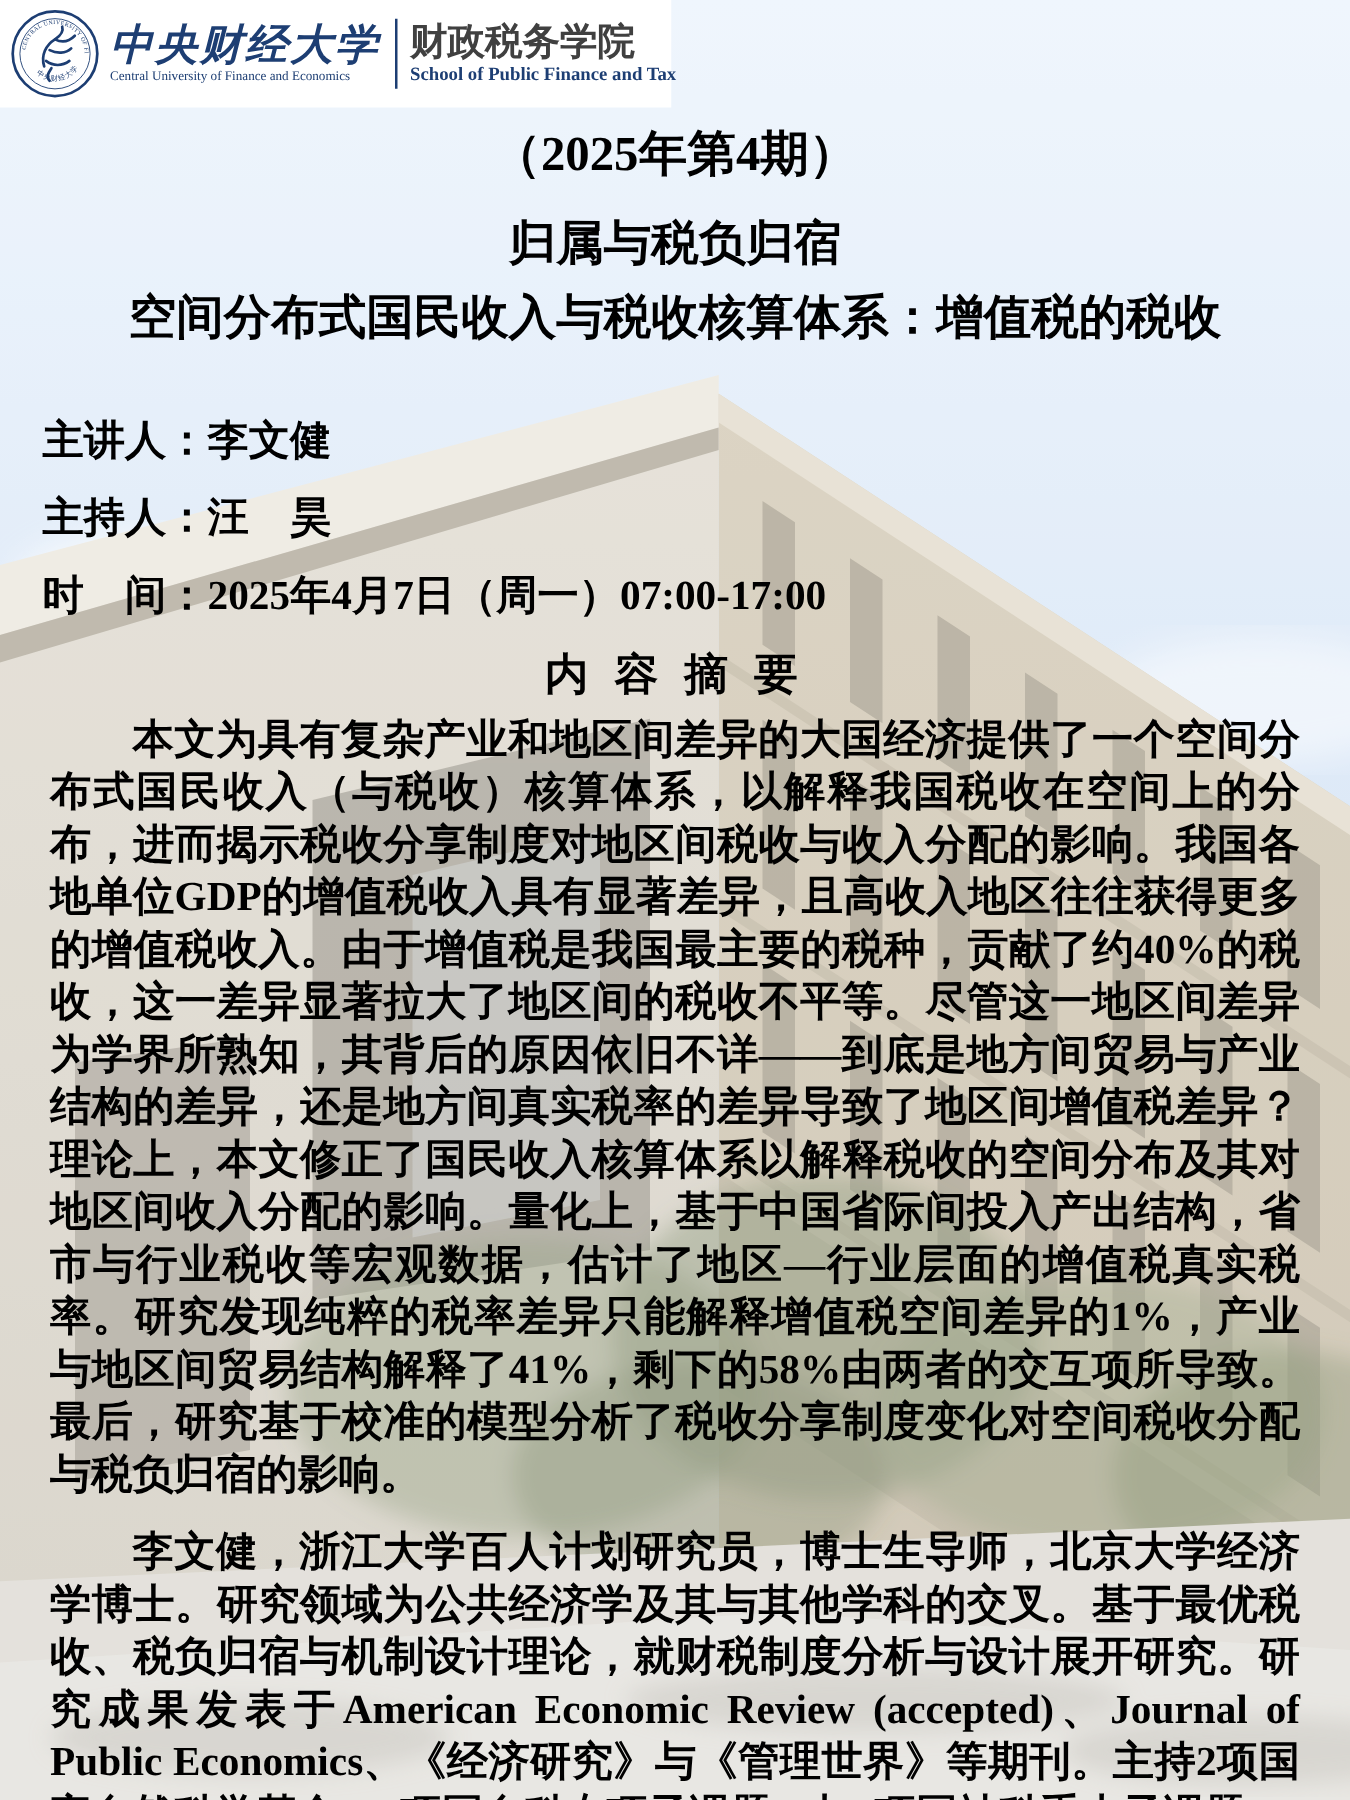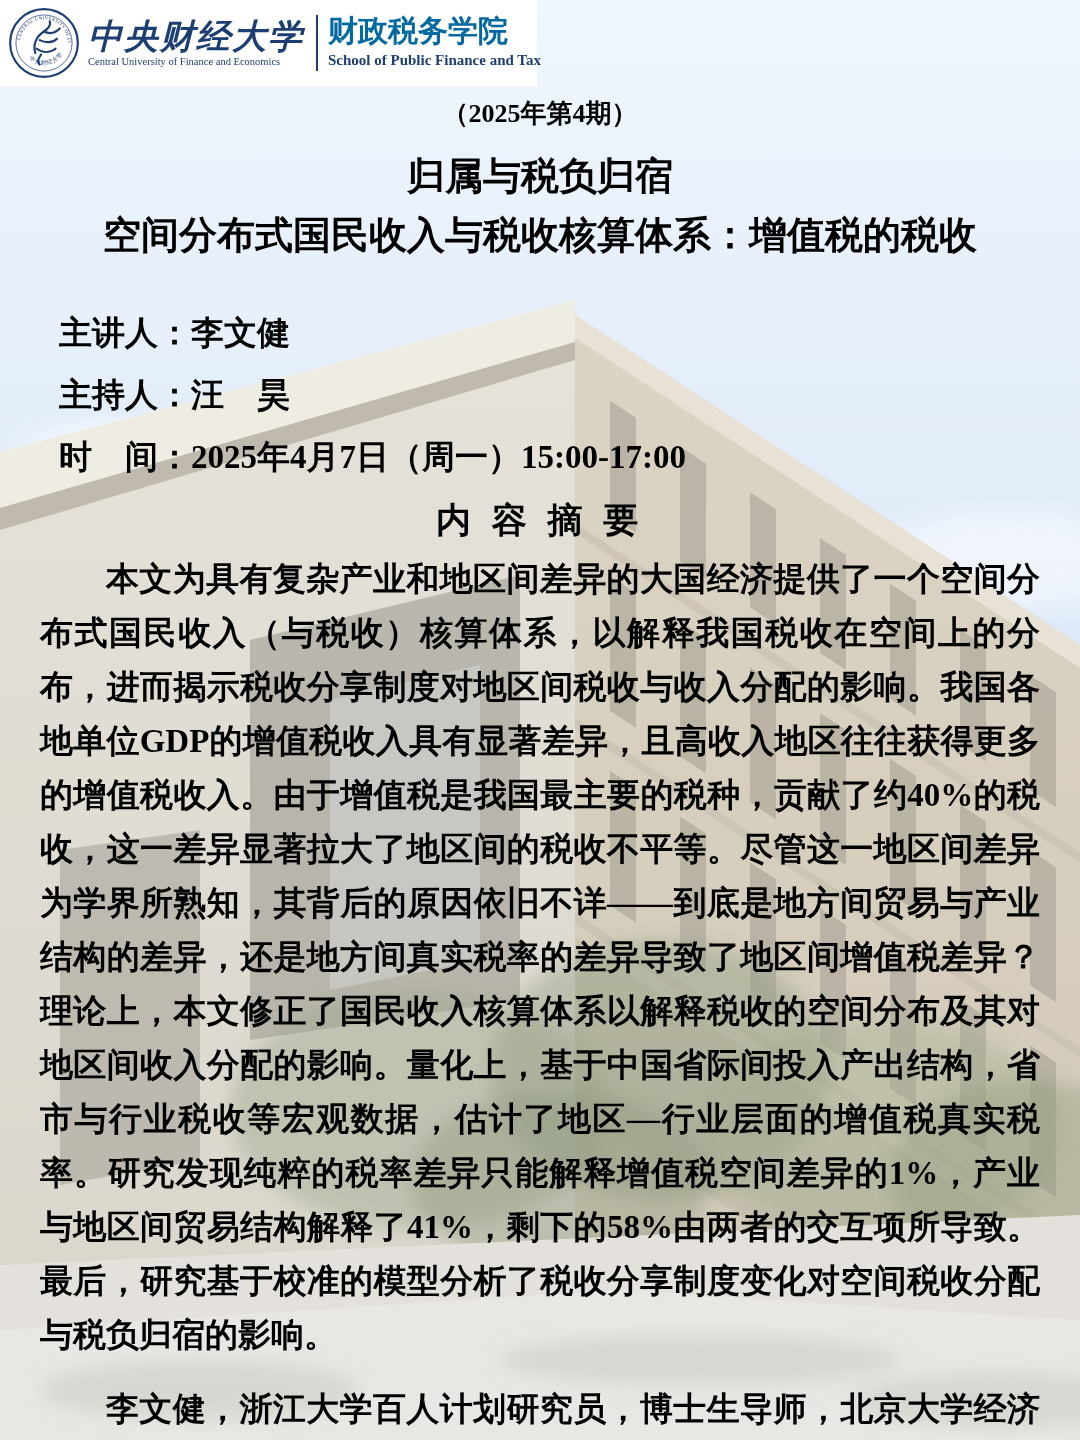--- a/index.html
+++ b/index.html
@@ -39,67 +39,67 @@
     color:#1d3e73;line-height:1.05;letter-spacing:2px;white-space:nowrap;
   }
   .uni-en{
     font-size:10.5px;color:#1d3e73;font-weight:400;white-space:nowrap;margin-top:2px;
   }
   .hdr-divider{
     width:2px;height:56px;background:#1d3e73;margin:0 10px 0 2px;flex:0 0 2px;
   }
   .school-block{display:flex;flex-direction:column;justify-content:center;}
   .school-zh{
-    font-family:Liberation Mono, monospace;
-    font-size:30px;font-weight:700;color:#0369a1;line-height:1.1;white-space:nowrap;
+    font-family:Liberation Sans, sans-serif;
+    font-size:30px;font-weight:700;color:#404040;line-height:1.1;white-space:nowrap;
   }
   .school-en{
     font-size:15px;font-weight:700;color:#1d3e73;white-space:nowrap;margin-top:2px;
   }
   
   .forum-title{
     margin-top:16px;
     text-align:center;
     font-size:64px;font-weight:700;
     letter-spacing:8px;
     line-height:1.1;
   }
   .forum-issue{
     margin-top:10px;
     text-align:center;
-    font-size:26px;font-weight:700;
+    font-size:39px;font-weight:700;
   }
   .topic{
     margin-top:16px;
     text-align:center;
     font-size:38px;font-weight:700;
     line-height:1.55;
     padding:0 30px;
   }
   
   .details{
     margin-top:46px;
-    padding-left:59px;
+    padding-left:34px;
   }
   .detail-row{
     font-size:33px;font-weight:700;
     margin-bottom:17px;
     white-space:nowrap;
   }
   
   .abstract-heading{
     margin-top:16px;
     text-align:center;
     font-size:35px;font-weight:700;
     letter-spacing:6px;
   }
   .para{
     margin:8px 40px 0 40px;
     font-size:33px;font-weight:700;
-    line-height:54px;
+    line-height:42px;
     text-align:justify;
     text-indent:2em;
   }
   .para.bio{margin-top:20px;}
 </style>
 </head>
 <body>
 
 <div class="page">
 
@@ -243,21 +243,21 @@
     </div>
 
     <div class="details">
       <div class="detail-row">
         <span>主讲人：</span><span>李文健</span>
       </div>
       <div class="detail-row">
         <span>主持人：</span><span>汪　昊</span>
       </div>
       <div class="detail-row">
-        <span>时　间：</span><span>2025年4月7日（周一）15:00-17:00</span>
+        <span>时　间：</span><span>2025年4月7日（周一）07:00-17:00</span>
       </div>
     </div>
 
     <div class="abstract-heading">内 容 摘 要</div>
     <p class="para">本文为具有复杂产业和地区间差异的大国经济提供了一个空间分布式国民收入（与税收）核算体系，以解释我国税收在空间上的分布，进而揭示税收分享制度对地区间税收与收入分配的影响。我国各地单位GDP的增值税收入具有显著差异，且高收入地区往往获得更多的增值税收入。由于增值税是我国最主要的税种，贡献了约40%的税收，这一差异显著拉大了地区间的税收不平等。尽管这一地区间差异为学界所熟知，其背后的原因依旧不详——到底是地方间贸易与产业结构的差异，还是地方间真实税率的差异导致了地区间增值税差异？理论上，本文修正了国民收入核算体系以解释税收的空间分布及其对地区间收入分配的影响。量化上，基于中国省际间投入产出结构，省市与行业税收等宏观数据，估计了地区—行业层面的增值税真实税率。研究发现纯粹的税率差异只能解释增值税空间差异的1%，产业与地区间贸易结构解释了41%，剩下的58%由两者的交互项所导致。最后，研究基于校准的模型分析了税收分享制度变化对空间税收分配与税负归宿的影响。</p>
 
     <p class="para bio">李文健，浙江大学百人计划研究员，博士生导师，北京大学经济学博士。研究领域为公共经济学及其与其他学科的交叉。基于最优税收、税负归宿与机制设计理论，就财税制度分析与设计展开研究。研究成果发表于American Economic Review (accepted)、Journal of Public Economics、《经济研究》与《管理世界》等期刊。主持2项国家自然科学基金，1项国自科专项子课题，与1项国社科重大子课题。</p>
 
   </div>
 </div>

